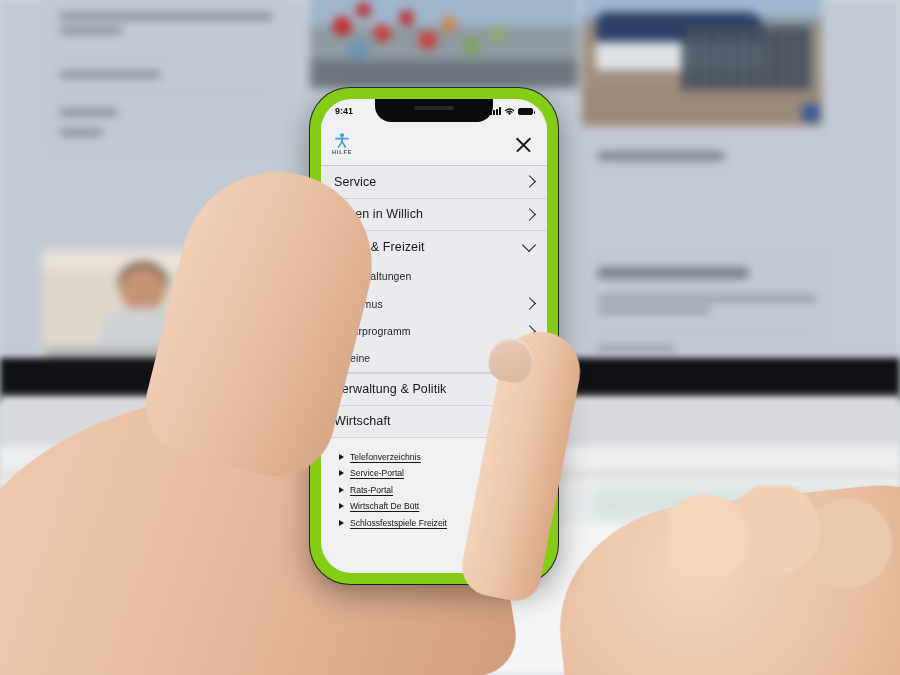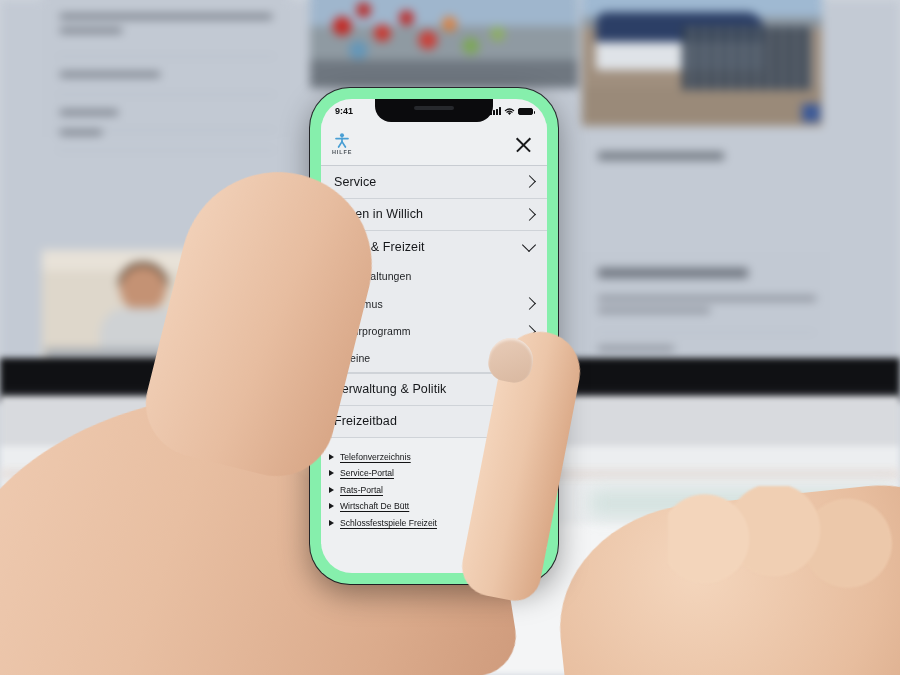--- a/index.html
+++ b/index.html
@@ -166,21 +166,21 @@
     background:
       radial-gradient(circle at 16% 48%, #f3d5bb 0 44px, transparent 45px),
       radial-gradient(circle at 46% 40%, #f0cfb3 0 46px, transparent 47px),
       radial-gradient(circle at 78% 52%, #ecc8aa 0 44px, transparent 45px);
     filter:blur(1px);
   }
 
   
   .phone {
     position:absolute; left:310px; top:88px; width:248px; height:496px;
-    background:#86efac;
+    background:#84cc16;
     border-radius:40px;
     box-shadow:0 10px 30px rgba(0,0,0,.38), 0 0 0 1px #2a2c30;
   }
   .phone-side-btn {
     position:absolute; left:-3px; top:118px; width:4px; height:44px;
     background:#1d1f23; border-radius:2px;
   }
   .phone-side-btn2 {
     position:absolute; left:-3px; top:172px; width:4px; height:44px;
     background:#1d1f23; border-radius:2px;
@@ -248,21 +248,21 @@
   .menu-row.top { border-top:1px solid #c8ccd2; }
   .menu-row .lbl { font-size:12.5px; color:#15171a; letter-spacing:.1px; }
   .menu-row.sub { height:27.5px; border-top:none; background:#e9ebee; }
   .menu-row.sub .lbl { font-size:10.5px; color:#1b1d20; }
   .group-end { border-bottom:1px solid #cfd3d8; }
 
   .chev-r { width:9px; height:9px; border-right:1.7px solid #17181a; border-top:1.7px solid #17181a; transform:rotate(45deg); }
   .chev-d { width:10px; height:10px; border-right:1.7px solid #17181a; border-bottom:1.7px solid #17181a; transform:rotate(45deg); margin-top:-4px; }
 
   
-  .quicklinks { background:#eef0f2; padding:14px 0 10px 8px; }
+  .quicklinks { background:#eef0f2; padding:14px 0 10px 18px; }
   .ql {
     display:flex; align-items:center; gap:6px; margin-bottom:6.5px; cursor:pointer;
   }
   .ql-arrow {
     width:0; height:0; border-left:5px solid #17181a;
     border-top:3.5px solid transparent; border-bottom:3.5px solid transparent;
   }
   .ql-text {
     font-size:8.6px; color:#121315; text-decoration:underline;
     text-underline-offset:1.5px;
@@ -404,21 +404,21 @@
 
       <div class="menu-row sub group-end">
         <span class="lbl">Vereine</span>
       </div>
 
       <div class="menu-row">
         <span class="lbl">Verwaltung &amp; Politik</span>
       </div>
 
       <div class="menu-row group-end">
-        <span class="lbl">Freizeitbad</span>
+        <span class="lbl">Wirtschaft</span>
       </div>
     </div>
 
     <div class="quicklinks">
       <div class="ql">
         <span class="ql-arrow"></span>
         <span class="ql-text">Telefonverzeichnis</span>
       </div>
       <div class="ql">
         <span class="ql-arrow"></span>

